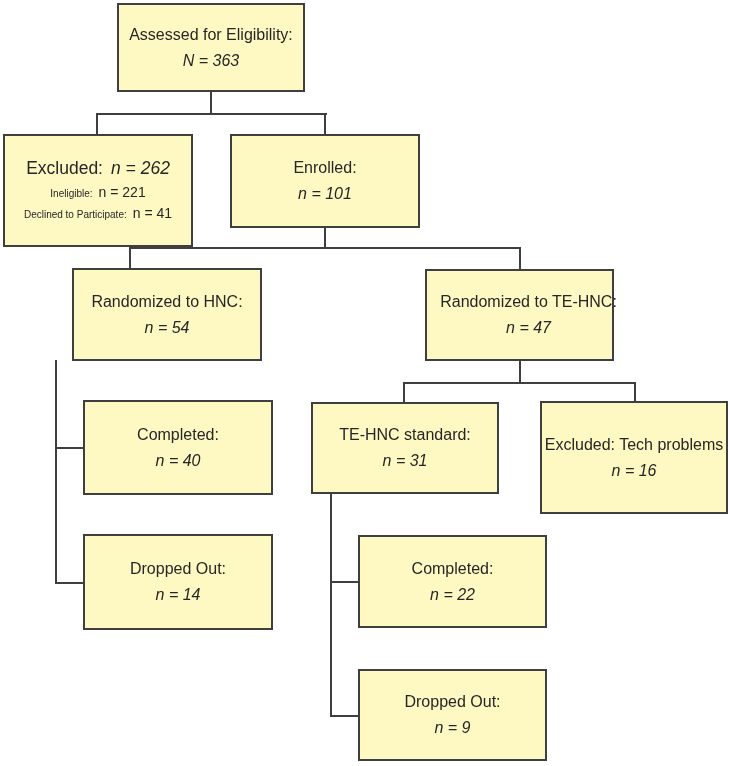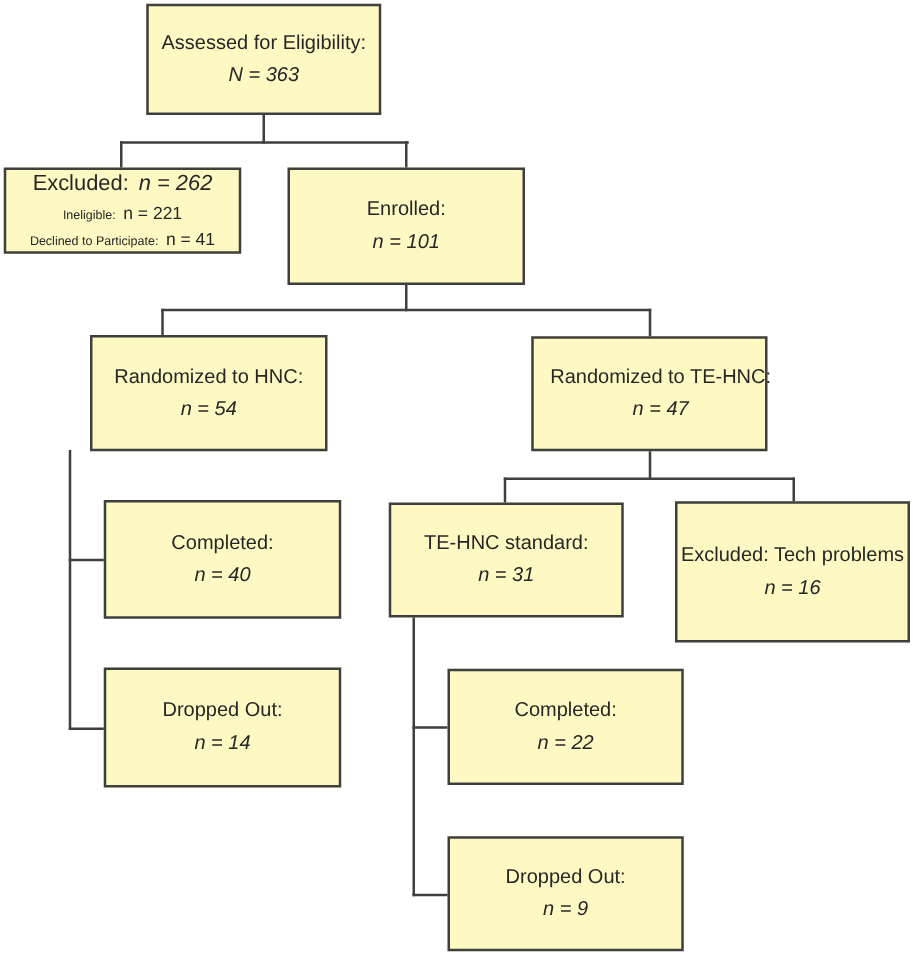--- a/index.html
+++ b/index.html
@@ -49,21 +49,21 @@
   .lbl-sm { font-size: 10px; line-height: 1.1; }
   .val-sm { font-size: 14px; line-height: 1.1; }
   .sp { width: 8px; display: inline-block; }
   .sp-sm { width: 6px; display: inline-block; }
   .line {
     position: absolute;
     background: #3f3f3f;
   }
   
   #box-assessed        { left:117px; top:3px;   width:188px; height:89px; }
-  #box-excluded        { left:3px;   top:134px; width:190px; height:69px; gap:6px; }
+  #box-excluded        { left:3px;   top:134px; width:190px; height:113px; gap:6px; }
   #box-enrolled        { left:230px; top:134px; width:190px; height:94px; }
   #box-rand-hnc        { left:36px;  top:268px; width:190px; height:93px;margin-left:36px; }
   #box-rand-tehnc      { left:425px; top:269px; width:189px; height:92px;padding-left:18px; }
   #box-completed-hnc   { left:83px;  top:400px; width:190px; height:95px; }
   #box-dropped-hnc     { left:83px;  top:534px; width:190px; height:96px; }
   #box-tehnc-standard  { left:311px; top:402px; width:188px; height:92px; }
   #box-excluded-tech   { left:540px; top:401px; width:188px; height:113px; }
   #box-completed-tehnc { left:358px; top:535px; width:189px; height:93px; }
   #box-dropped-tehnc   { left:358px; top:669px; width:189px; height:92px; }
   

